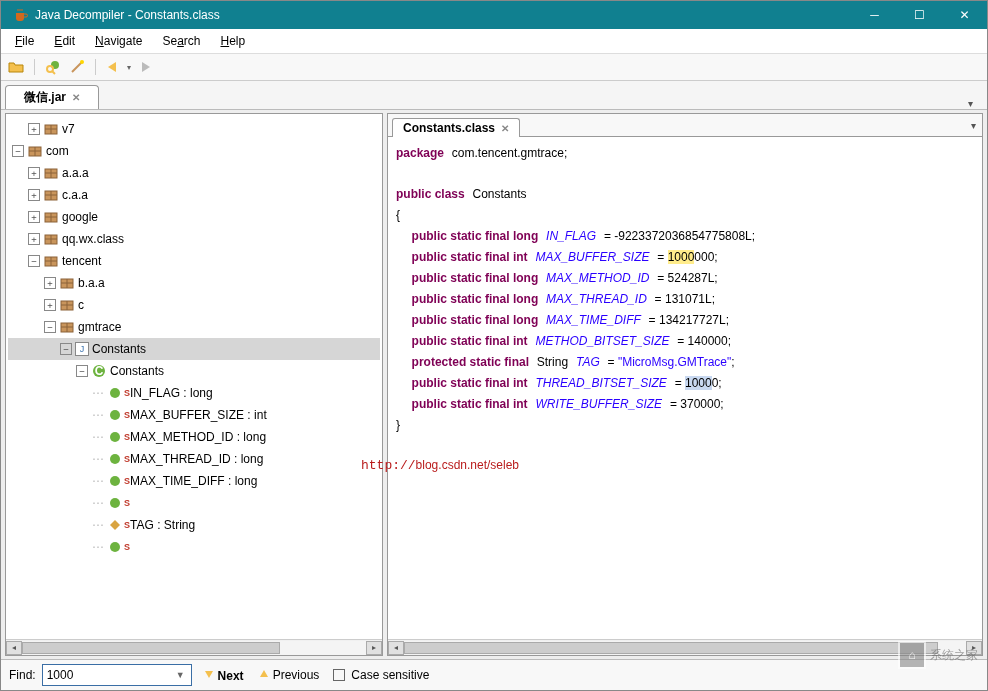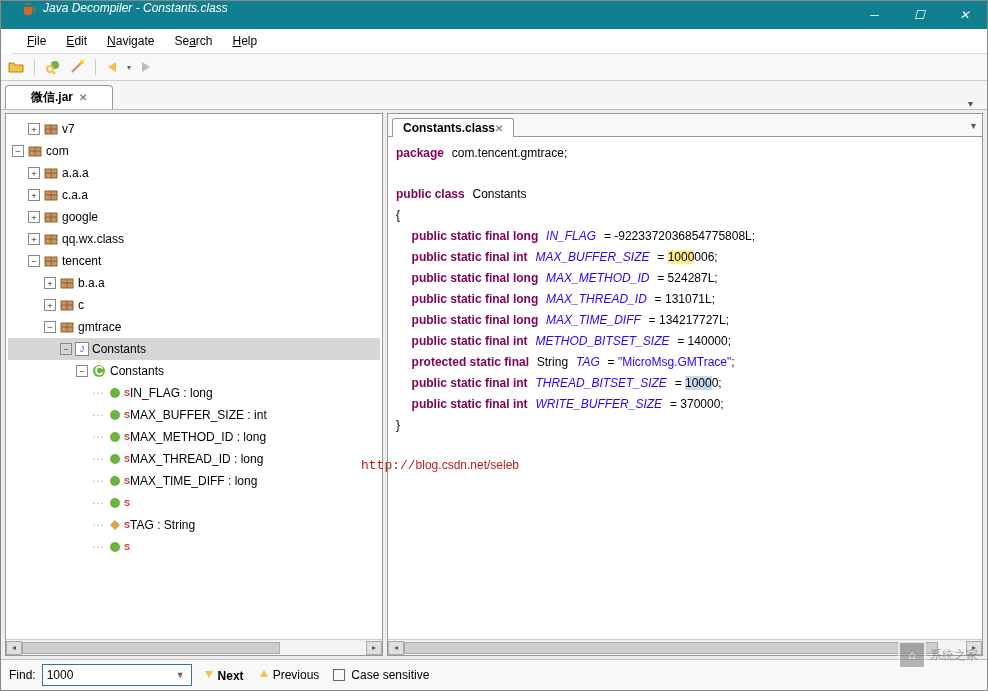--- a/index.html
+++ b/index.html
@@ -1,38 +1,38 @@
 <!DOCTYPE html>
 <html><head>
 <meta charset="utf-8">
 <style>
 * { margin:0; padding:0; box-sizing:border-box; font-family:"Segoe UI",Tahoma,sans-serif; font-size:12px; }
 body { background:#f0f0f0; overflow:hidden; }
 .window { width:988px; height:691px; display:flex; flex-direction:column; border:1px solid #888; background:#fff; }
-.titlebar { background:#108090; color:#fff; height:28px; display:flex; align-items:flex-start; padding-left:20px;font-style:italic; }
+.titlebar { background:#108090; color:#fff; height:28px; display:flex; align-items:center; padding-left:12px; }
 .titlebar .icon { width:16px; height:16px; margin-right:6px; }
 .title-text { flex:1; font-size:12px; }
 .win-buttons { display:flex; height:100%; }
 .win-btn { width:45px; display:flex; align-items:center; justify-content:center; color:#fff; }
-.menubar { background:#fff; border-bottom:1px solid #ddd; padding:2px 6px; display:flex; gap:4px;margin-left:12px; }
+.menubar { background:#fff; border-bottom:1px solid #ddd; padding:2px 6px; display:flex; gap:4px; }
 .menu-item { padding:3px 8px; cursor:default; }
 .menu-item u { text-decoration:underline; }
 .toolbar { background:#f8f8f8; border-bottom:1px solid #ccc; padding:4px 6px; display:flex; align-items:center; gap:6px; }
 .tool-icon { width:18px; height:18px; display:flex; align-items:center; justify-content:center; }
 .tool-sep { width:1px; height:16px; background:#ccc; margin:0 3px; }
 .drop-arrow { font-size:8px; color:#666; margin-left:-2px; }
 .tabs-row { background:#f5f5f5; border-bottom:1px solid #bbb; display:flex; align-items:flex-end; padding:4px 4px 0 4px; }
-.file-tab { background:#fff; border:1px solid #999; border-bottom:none; border-radius:4px 4px 0 0; padding:3px 25px; display:flex; align-items:center; gap:6px; font-weight:bold; margin-right:2px; }
+.file-tab { background:#fff; border:1px solid #999; border-bottom:none; border-radius:4px 4px 0 0; padding:3px 18px; display:flex; align-items:center; gap:6px; font-weight:bold; margin-right:2px; }
 .tab-close { color:#888; font-size:10px; cursor:pointer; }
 .tabs-menu { margin-left:auto; margin-right:6px; color:#555; font-size:10px; padding:0 4px; }
 .main { flex:1; display:flex; min-height:0; background:#eee; }
 .left-pane { width:378px; display:flex; flex-direction:column; border:1px solid #999; margin:3px 2px 3px 4px; background:#fff; }
 .right-pane { flex:1; display:flex; flex-direction:column; border:1px solid #999; margin:3px 4px 3px 2px; background:#fff; }
 .pane-tabs { display:flex; align-items:center; border-bottom:1px solid #999; background:#f8f8f8; }
-.pane-tab { background:#fff; border:1px solid #999; border-bottom:none; border-radius:3px 3px 0 0; padding:2px 10px; margin:4px 0 -1px 4px; display:flex; align-items:center; font-weight:bold; }
+.pane-tab { background:#fff; border:1px solid #999; border-bottom:none; border-radius:3px 3px 0 0; padding:2px 10px; margin:4px 0 -1px 4px; display:flex; align-items:center; gap:6px; font-weight:bold; }
 .pane-menu { margin-left:auto; margin-right:6px; font-size:10px; color:#555; }
 .tree { flex:1; overflow:auto; padding:4px 2px 4px 2px; line-height:22px; }
 .tree-row { display:flex; align-items:center; white-space:nowrap; padding-left:4px; }
 .tree-row .toggle { width:12px; height:12px; border:1px solid #888; display:inline-flex; align-items:center; justify-content:center; font-size:9px; margin-right:3px; color:#555; cursor:pointer; font-family:monospace; }
 .tree-row .spacer { display:inline-block; width:16px; }
 .tree-row .dots { color:#bbb; letter-spacing:1px; margin-right:2px; }
 .node-icon { width:16px; height:16px; display:inline-flex; align-items:center; justify-content:center; margin-right:3px; }
 .pkg-icon svg rect { fill:#c9955c; stroke:#8b6239; }
 .java-icon { background:#fff; border:1px solid #888; font-size:9px; color:#3b73af; width:14px; height:14px; }
 .class-icon circle { fill:#6db33f; }
@@ -409,21 +409,21 @@
           <span>Constants.class</span>
           <span class="tab-close">✕</span>
         </div>
         <span class="pane-menu">▾</span>
       </div>
       <div class="code" id="code-body"><span class="kw">package</span> <span class="pl">com.tencent.gmtrace;</span>
 
 <span class="kw">public class</span> <span class="pl">Constants</span>
 <span class="pl">{</span>
   <span class="kw">public static final long</span> <span class="fld">IN_FLAG</span> <span class="pl">= -9223372036854775808L;</span>
-  <span class="kw">public static final int</span> <span class="fld">MAX_BUFFER_SIZE</span> <span class="pl">= </span><span class="hl-y pl">1000</span><span class="pl">006;</span>
+  <span class="kw">public static final int</span> <span class="fld">MAX_BUFFER_SIZE</span> <span class="pl">= </span><span class="hl-y pl">1000</span><span class="pl">000;</span>
   <span class="kw">public static final long</span> <span class="fld">MAX_METHOD_ID</span> <span class="pl">= 524287L;</span>
   <span class="kw">public static final long</span> <span class="fld">MAX_THREAD_ID</span> <span class="pl">= 131071L;</span>
   <span class="kw">public static final long</span> <span class="fld">MAX_TIME_DIFF</span> <span class="pl">= 134217727L;</span>
   <span class="kw">public static final int</span> <span class="fld">METHOD_BITSET_SIZE</span> <span class="pl">= 140000;</span>
   <span class="kw">protected static final</span> <span class="pl">String</span> <span class="fld">TAG</span> <span class="pl">= </span><span class="str">"MicroMsg.GMTrace"</span><span class="pl">;</span>
   <span class="kw">public static final int</span> <span class="fld">THREAD_BITSET_SIZE</span> <span class="pl">= </span><span class="hl-b pl">1000</span><span class="pl">0;</span>
   <span class="kw">public static final int</span> <span class="fld">WRITE_BUFFER_SIZE</span> <span class="pl">= 370000;</span>
 <span class="pl">}</span></div>
       <div class="scrollbar-h">
         <div class="sb-btn">◂</div>

